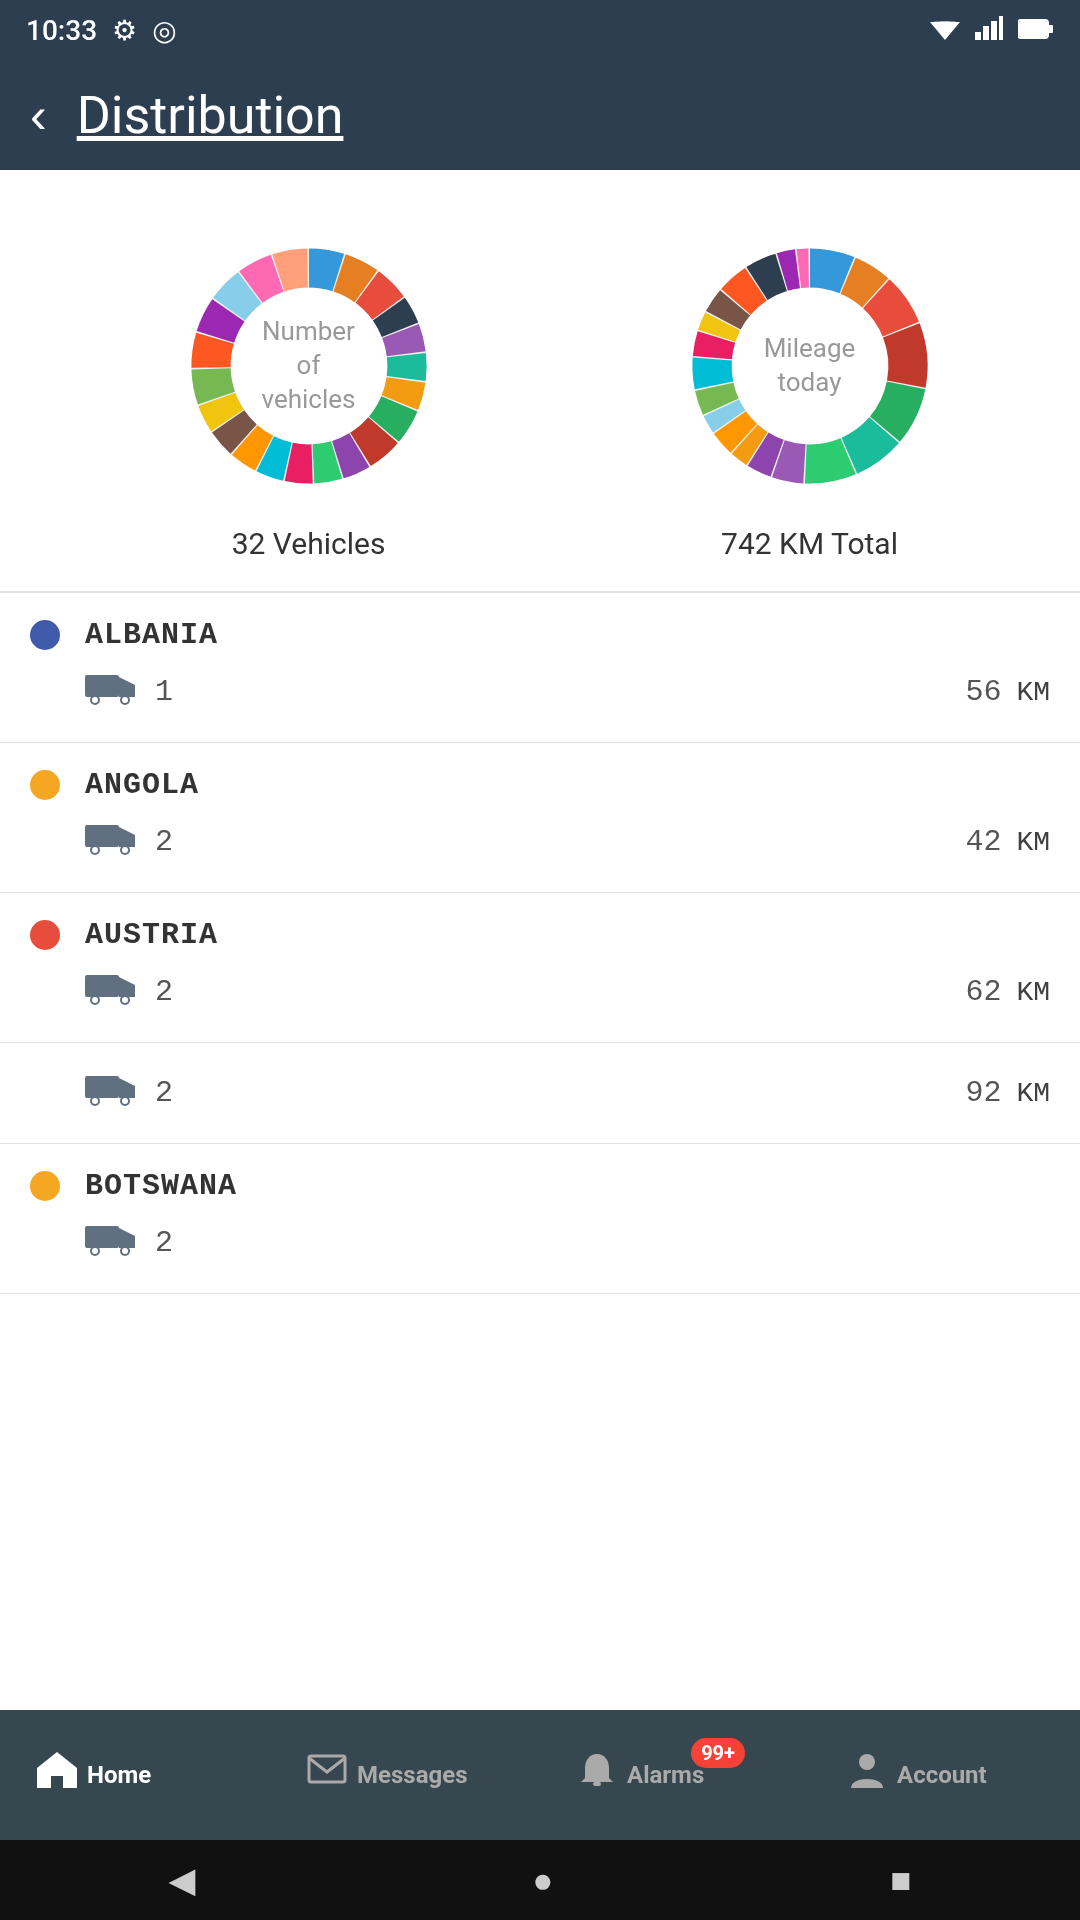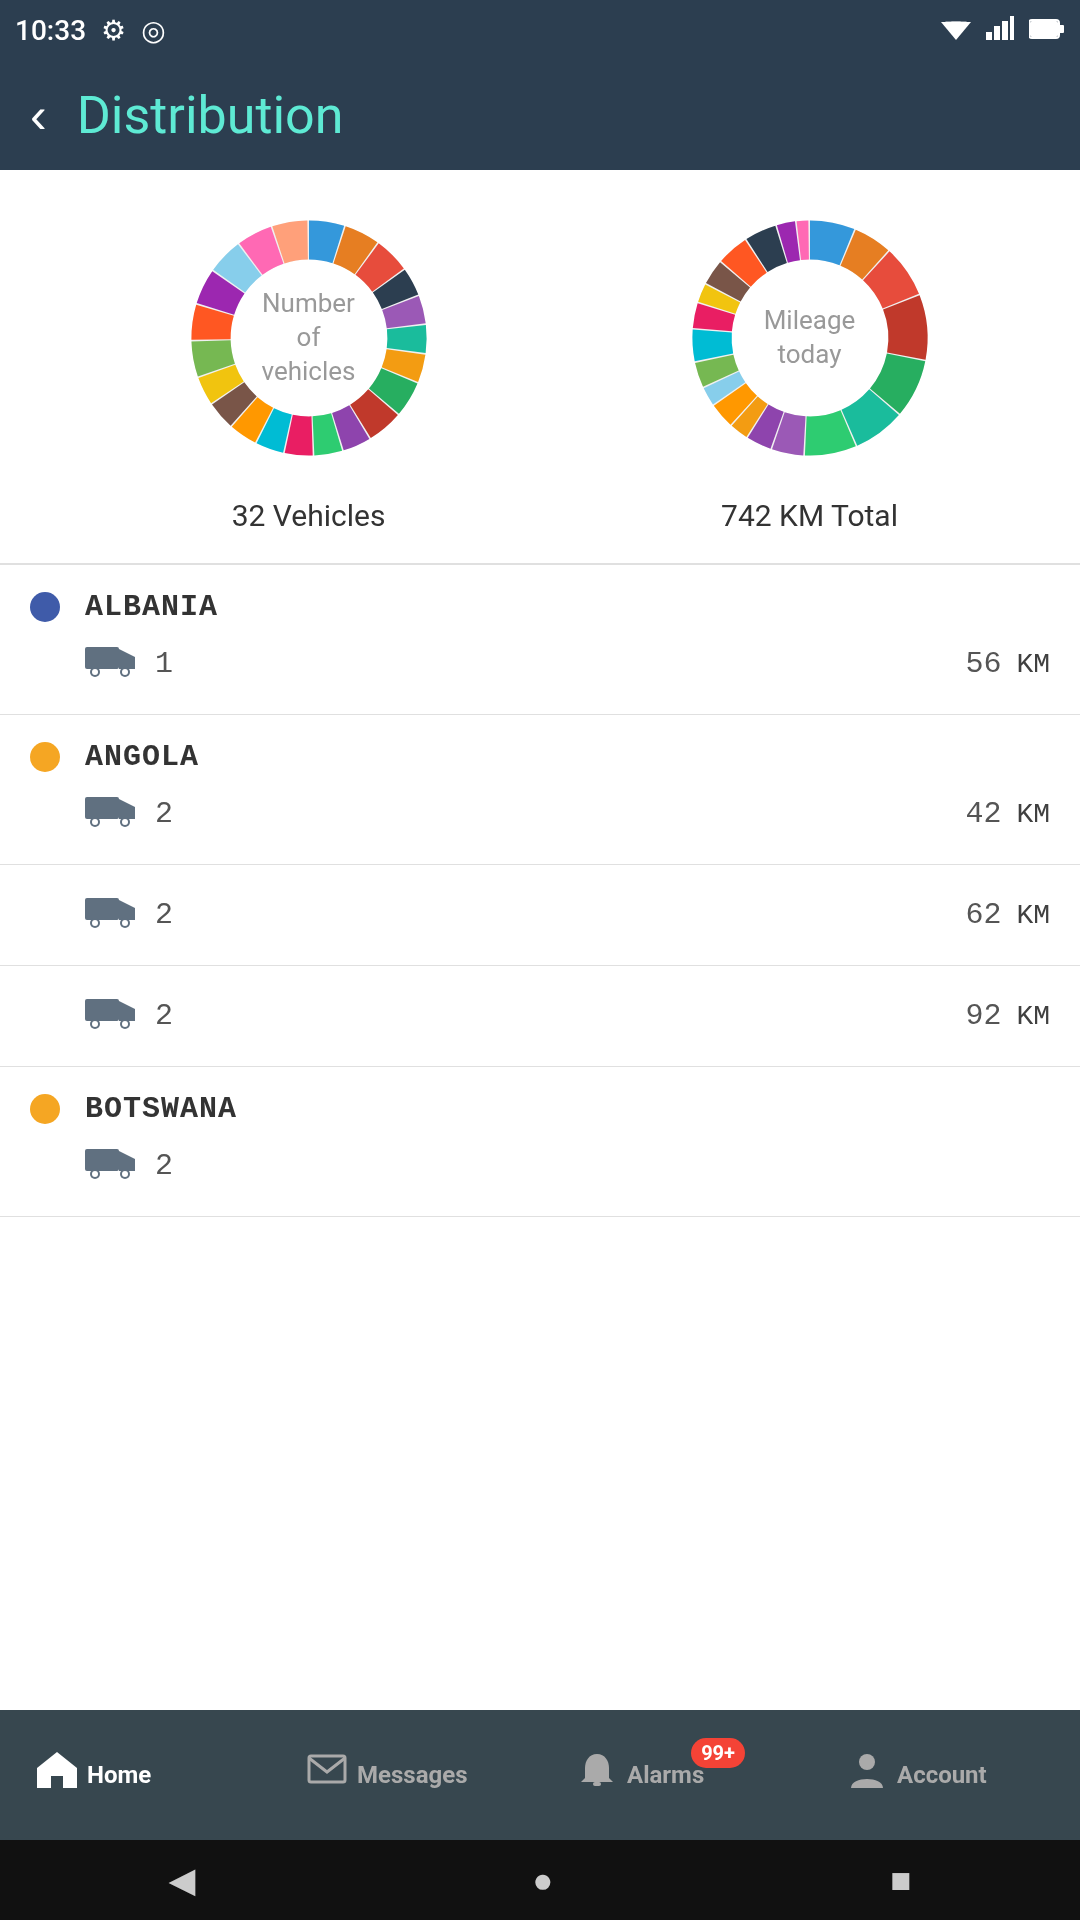--- a/index.html
+++ b/index.html
@@ -13,21 +13,21 @@
       position: relative;
     }
 
     
     .status-bar {
       background: #2c3e50;
       height: 60px;
       display: flex;
       align-items: center;
       justify-content: space-between;
-      padding: 0 15px;
+      padding: 0 26px;
       color: white;
       font-size: 28px;
       font-weight: 500;
     }
     .status-left { display: flex; align-items: center; gap: 15px; }
     .status-right { display: flex; align-items: center; gap: 15px; }
 
     
     .top-bar {
       background: #2c3e50;
@@ -38,38 +38,39 @@
       gap: 30px;
     }
     .back-btn {
       color: white;
       font-size: 50px;
       cursor: pointer;
       background: none;
       border: none;
     }
     .top-bar-title {
-      color: #5eead4;
+      color: #ffffff;
       font-size: 52px;
       font-weight: 400;
+      text-decoration: underline;
     }
 
     
     .main-content {
       background: white;
       height: calc(1920px - 60px - 110px - 130px - 80px);
       overflow-y: auto;
     }
 
     
     .charts-section {
       display: flex;
       justify-content: space-around;
       align-items: center;
-      padding: 28px 20px 30px;
+      padding: 56px 20px 30px;
       background: white;
       margin-left: 38px;
     }
     .chart-container {
       display: flex;
       flex-direction: column;
       align-items: center;
       gap: 20px;
     }
     .donut-wrapper {
@@ -386,20 +387,24 @@
           </span>
           <span class="vehicle-count">2</span>
         </div>
         <div class="km-info">
           <span class="km-value">42</span>
          <span class="km-label">KM</span>
         </div>
       </div>
     </div>
       <div class="country-item">
+      <div class="country-header">
+        <div class="color-dot" style="background:#e74c3c"></div>
+        <span class="country-name">AUSTRIA</span>
+      </div>
       <div class="country-detail">
         <div class="detail-left">
           <span class="truck-icon">
             <svg width="50" height="38" viewBox="0 0 50 38" fill="#607080">
               <rect x="0" y="8" width="34" height="22" rx="2"></rect>
               <polygon points="34,10 50,18 50,30 34,30"></polygon>
               <circle cx="10" cy="33" r="5" fill="#607080"></circle>
               <circle cx="40" cy="33" r="5" fill="#607080"></circle>
               <circle cx="10" cy="33" r="3" fill="white"></circle>
               <circle cx="40" cy="33" r="3" fill="white"></circle>

